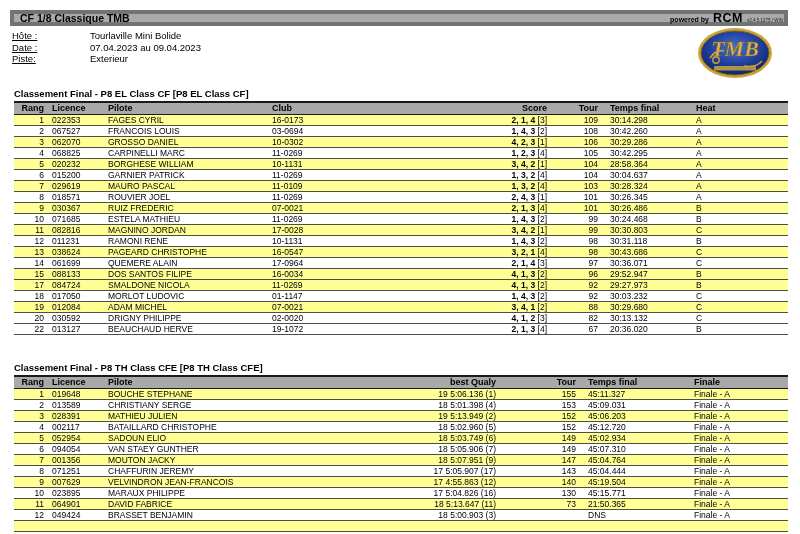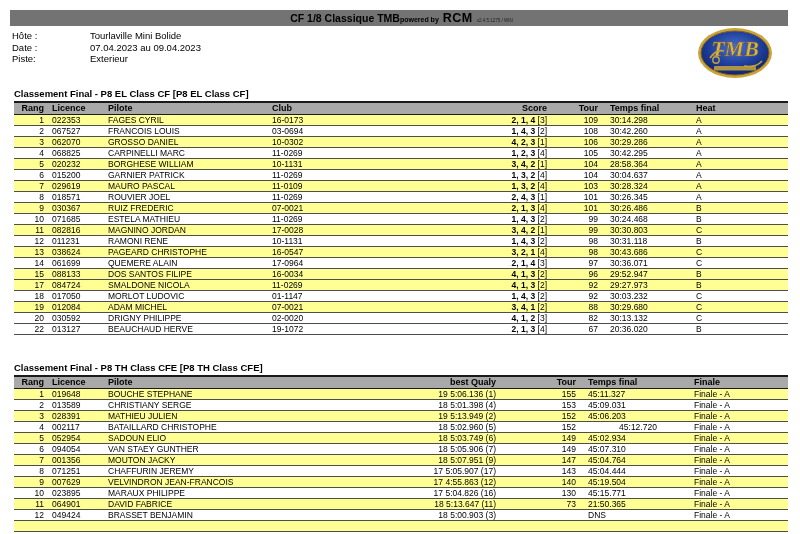--- a/index.html
+++ b/index.html
@@ -6,36 +6,36 @@
   body {
     width:800px; height:534px; position:relative; overflow:hidden;
     background:#ffffff; color:#000;
     font-family:"Liberation Sans", sans-serif;
     -webkit-font-smoothing:antialiased;
   }
 
   
   .titlebar {
     position:absolute; left:10px; top:10px; width:778px; height:16px;
-    background:#a9a9a9; border:8px solid #737373; box-sizing:border-box;
-    display:flex; align-items:center; justify-content:center;
+    background:#a9a9a9; border:4px solid #737373; box-sizing:border-box;
+    display:flex; align-items:center; justify-content:space-between;
   }
   .titlebar-title { font-size:10.5px; font-weight:bold; padding-left:6px; white-space:nowrap; }
   .powered { display:flex; align-items:baseline; gap:4px; padding-right:1px; white-space:nowrap; }
   .powered-by { font-size:7px; font-weight:bold; }
   .brand { font-size:12.5px; font-weight:bold; letter-spacing:.5px; }
   .version { font-size:4.5px; color:#222; }
 
   
   .logo { position:absolute; right:26px; top:26px; width:78px; height:54px; }
 
   
   .info { position:absolute; left:12px; top:30px; font-size:9.5px; }
   .info-row { display:flex; line-height:11.5px; }
-  .info-label { width:78px; }
+  .info-label { width:78px;text-decoration:underline; }
 
   
   .section { position:absolute; left:14px; width:774px; }
   .section-1 { top:88px; }
   .section-2 { top:362px; }
   .section-title { font-size:9.5px; font-weight:bold; margin:0 0 2px 0; line-height:11px; }
 
   table.results {
     border-collapse:collapse; table-layout:fixed; width:774px;
     font-size:8.5px;
@@ -382,21 +382,21 @@
             <td style="text-align: right; padding-right: 4px;">152</td>
             <td style="text-align: left; padding-left: 8px;">45:06.203</td>
             <td style="text-align: left; padding-left: 6px;">Finale - A</td>
           </tr>
           <tr>
             <td style="text-align: right; padding-right: 4px;">4</td>
             <td style="text-align: left; padding-left: 4px;">002117</td>
             <td style="text-align: left; padding-left: 2px;">BATAILLARD CHRISTOPHE</td>
             <td style="text-align: right; padding-right: 8px;">18 5:02.960 (5)</td>
             <td style="text-align: right; padding-right: 4px;">152</td>
-            <td style="text-align: center; padding-left: 8px;">45:12.720</td>
+            <td style="text-align: left; padding-left: 8px;">45:12.720</td>
             <td style="text-align: left; padding-left: 6px;">Finale - A</td>
           </tr>
           <tr class="yellow">
             <td style="text-align: right; padding-right: 4px;">5</td>
             <td style="text-align: left; padding-left: 4px;">052954</td>
             <td style="text-align: left; padding-left: 2px;">SADOUN ELIO</td>
             <td style="text-align: right; padding-right: 8px;">18 5:03.749 (6)</td>
             <td style="text-align: right; padding-right: 4px;">149</td>
             <td style="text-align: left; padding-left: 8px;">45:02.934</td>
             <td style="text-align: left; padding-left: 6px;">Finale - A</td>

